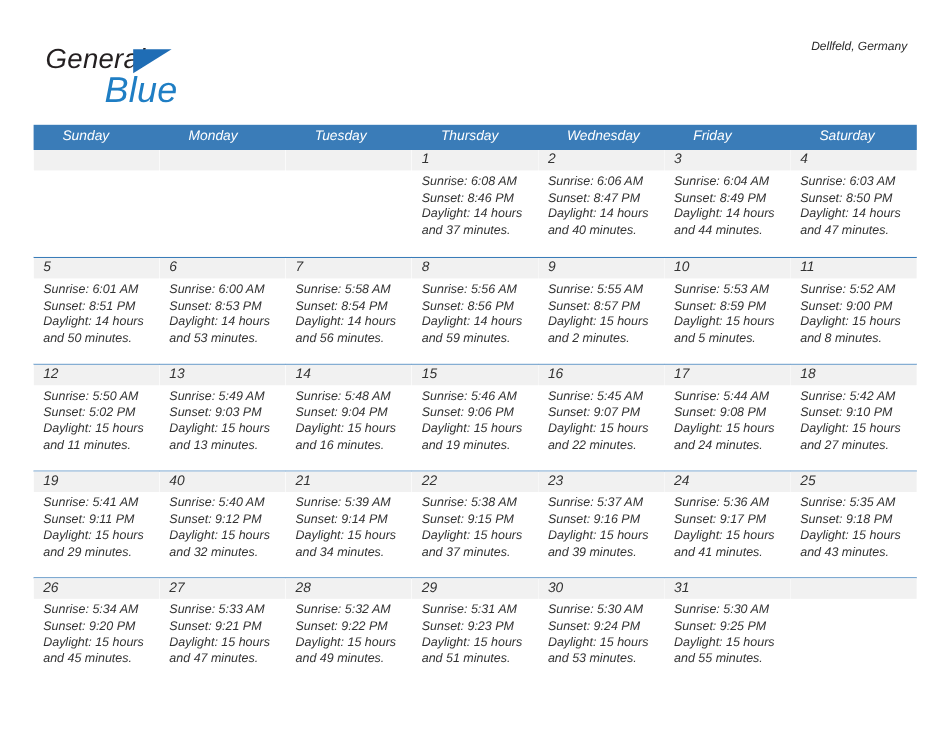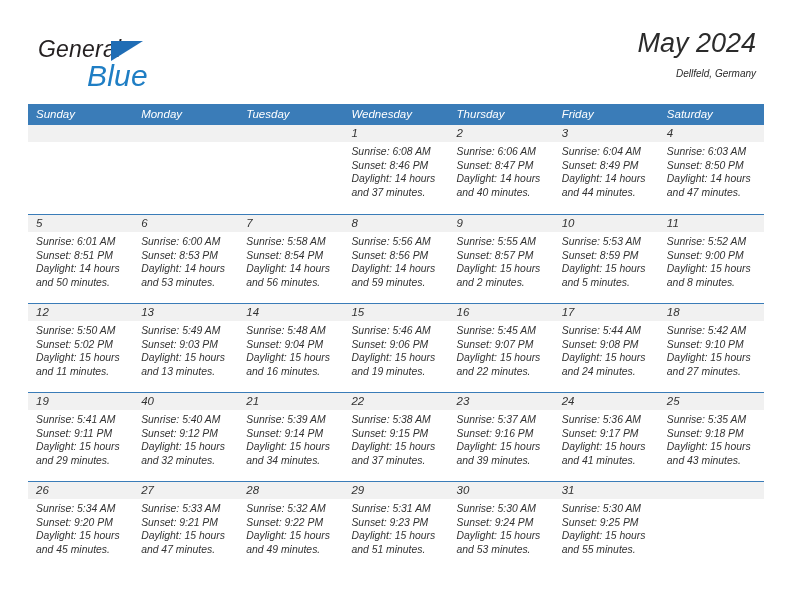--- a/index.html
+++ b/index.html
@@ -94,21 +94,21 @@
   .dow-row {
     display: flex;
     background: #3a7cb8;
     height: 21px;
   }
   .dow {
     flex: 1 1 0;
     color: #ffffff;
     font-size: 11.5px;
     line-height: 21px;
-    padding-left: 8px;
+    padding-left: 24px;
     box-sizing: border-box;
     white-space: nowrap;
   }
   .week {
     display: flex;
     border-top: 1px solid #3a7cb8;
     height: 89px;
     box-sizing: border-box;
   }
   .week.first {
@@ -152,33 +152,32 @@
 
   <div class="top">
 
     <div class="logo">
       <span class="logo-general">General</span>
       <span class="logo-triangle"></span>
       <span class="logo-blue">Blue</span>
     </div>
 
     <div class="title-block">
-      <div class="cal-title">May 2024</div>
       <div class="cal-subtitle">Dellfeld, Germany</div>
     </div>
 
   </div>
 
   <div class="calendar">
     <div class="dow-row" id="dow-row">
         <div class="dow">Sunday</div>
         <div class="dow">Monday</div>
         <div class="dow">Tuesday</div>
+        <div class="dow">Thursday</div>
         <div class="dow">Wednesday</div>
-        <div class="dow">Thursday</div>
         <div class="dow">Friday</div>
         <div class="dow">Saturday</div>
       </div>
     <div id="weeks-container">
         <div class="week first">
           <div class="cell empty">
             <span class="daynum"></span>
           </div>
           <div class="cell empty">
             <span class="daynum"></span>

